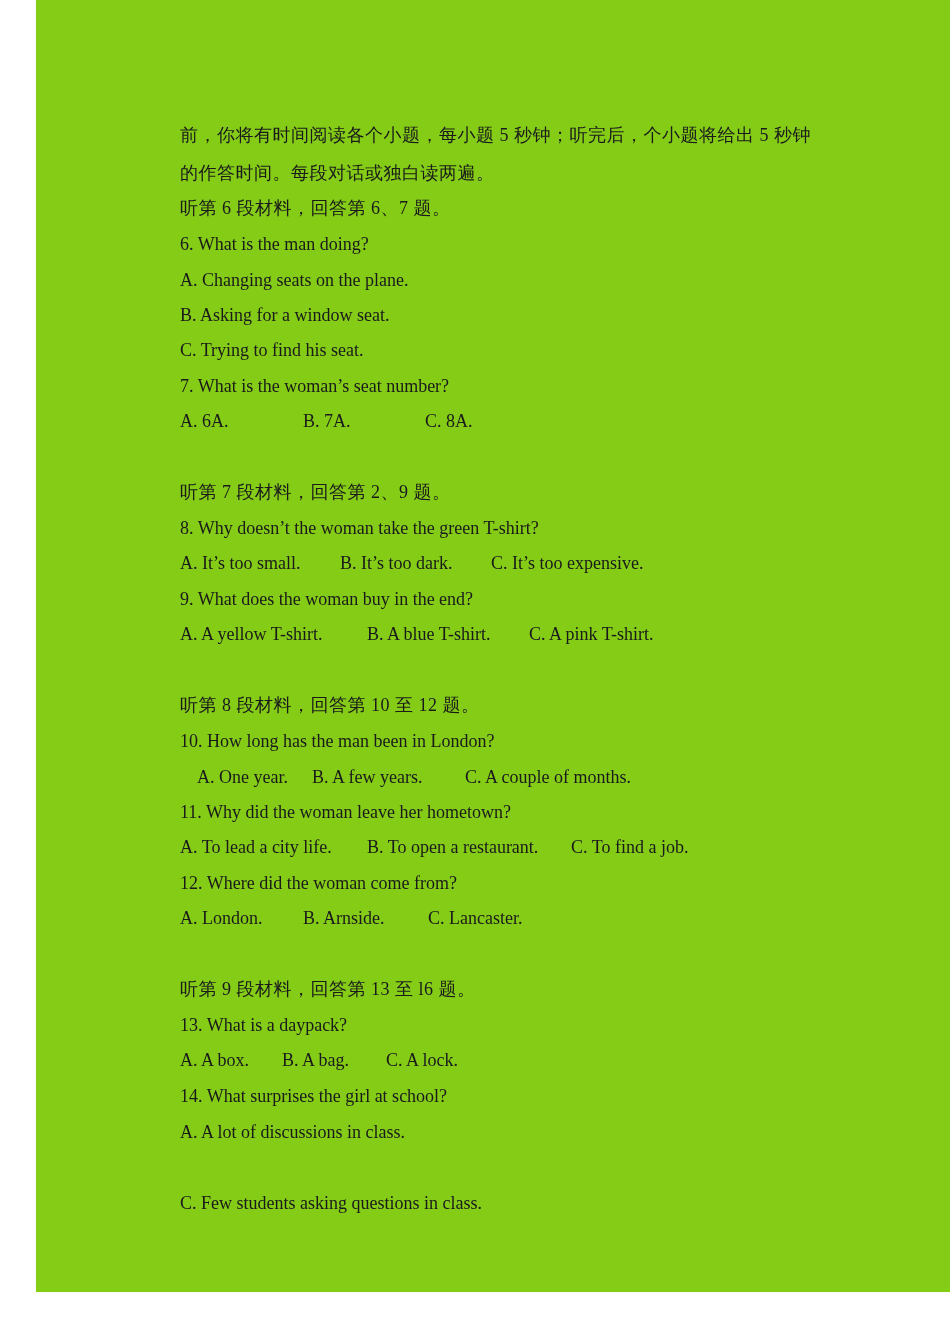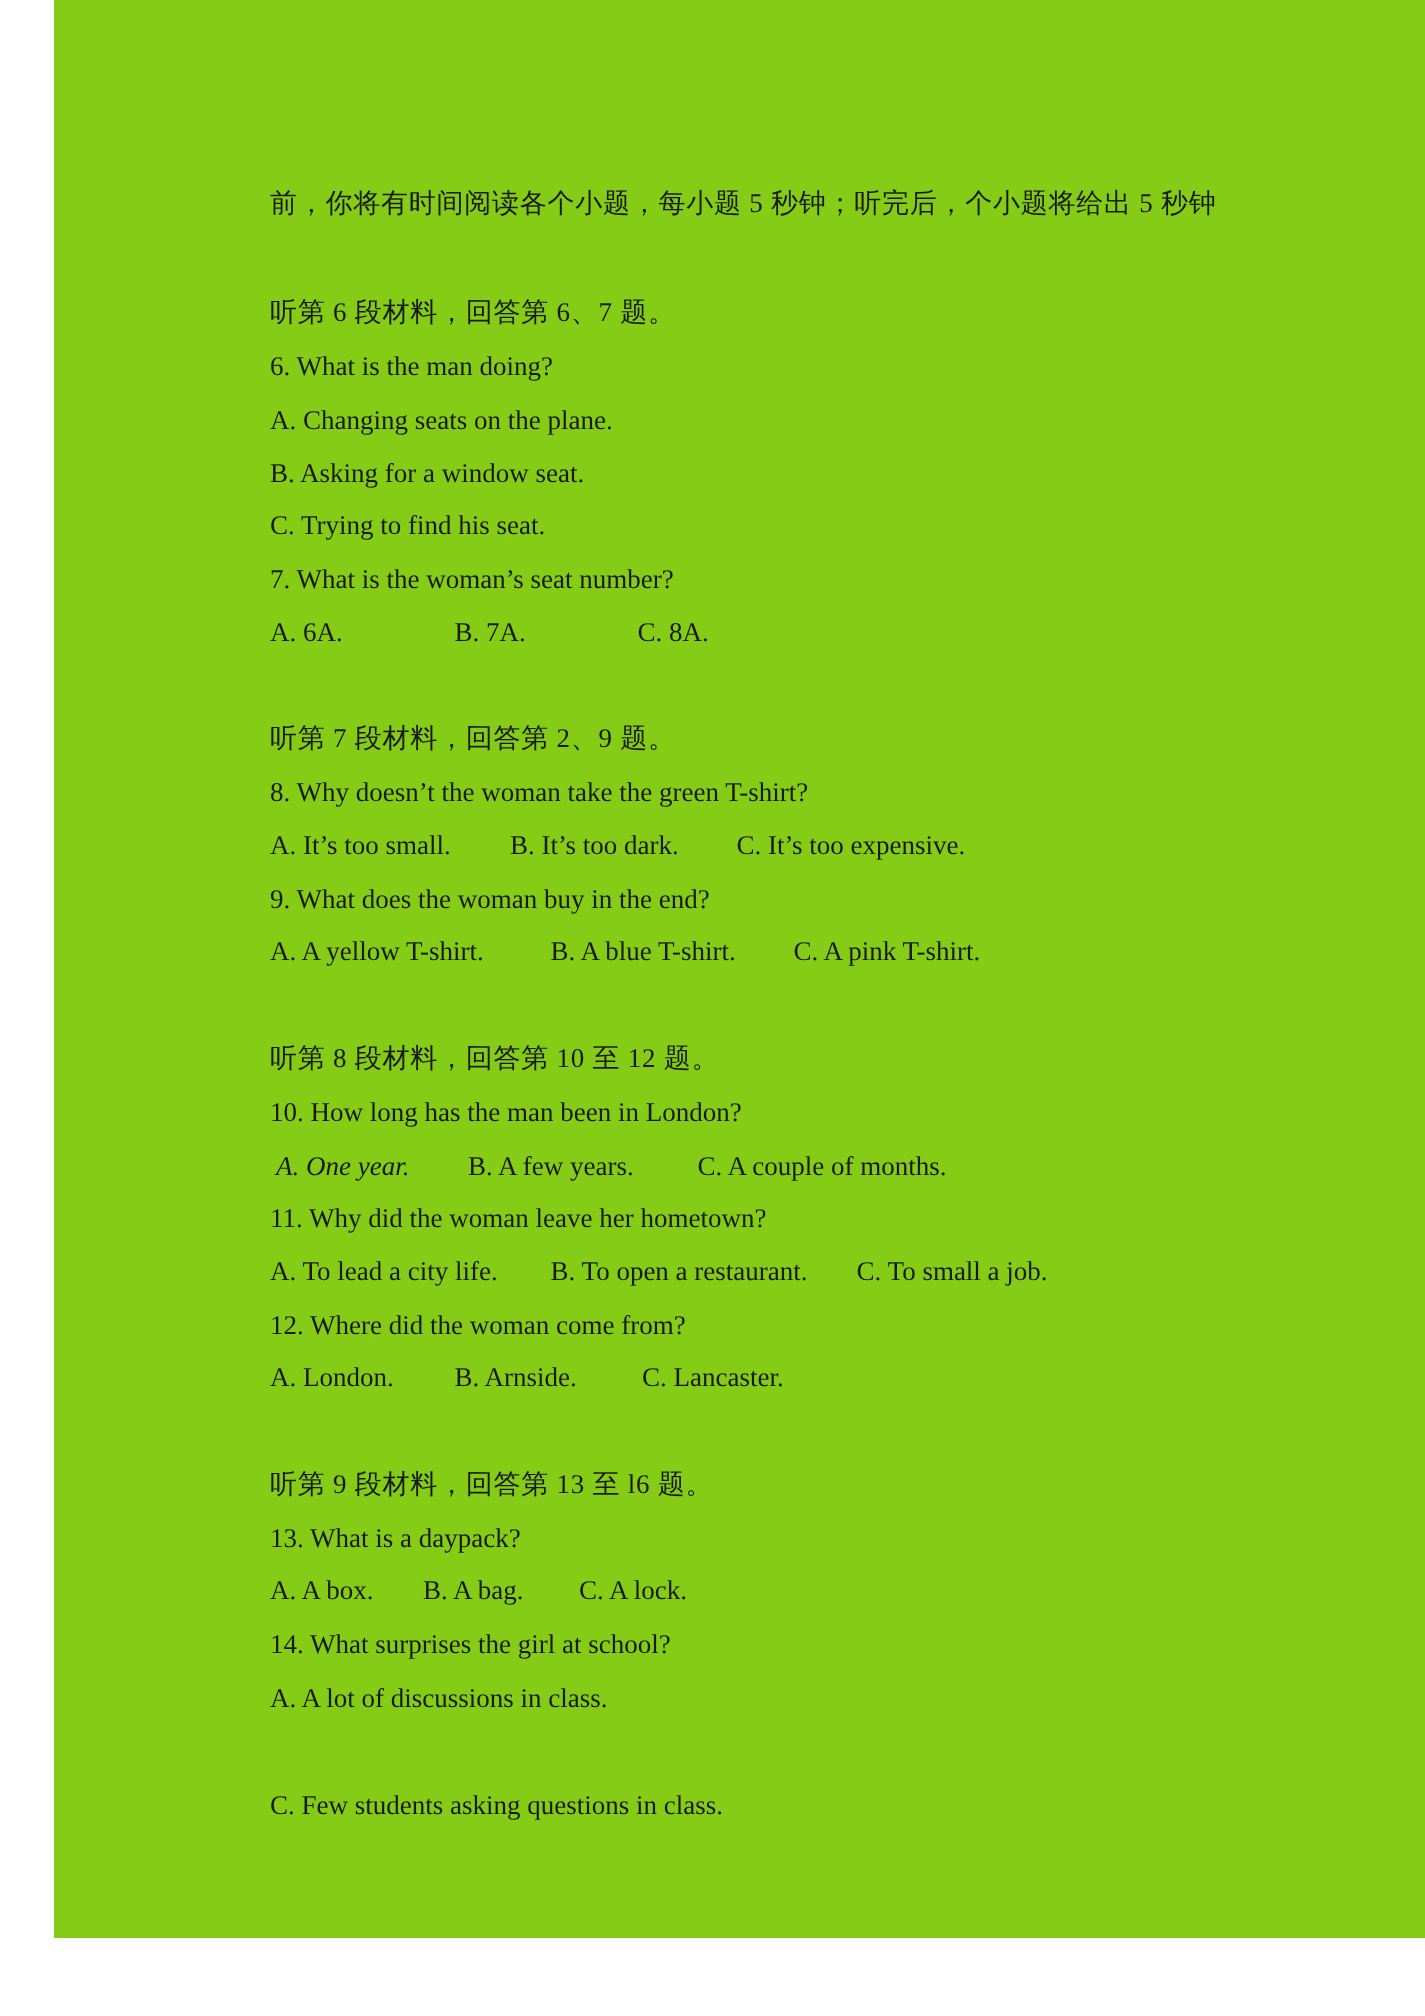--- a/index.html
+++ b/index.html
@@ -16,20 +16,21 @@
     }
     .line.cn { font-size: 18px; letter-spacing: 0.5px; }
     .opt { position: absolute; top: 0; white-space: nowrap; }
   </style>
 </head>
 <body>
 
 <div class="page">
 
   <div class="line cn" style="top:124px;">前，你将有时间阅读各个小题，每小题 5 秒钟；听完后，个小题将给出 5 秒钟</div>
+  <div class="line cn" style="top:162px;">的作答时间。每段对话或独白读两遍。</div>
 
   <div class="line cn" style="top:197px;">听第 6 段材料，回答第 6、7 题。</div>
   <div class="line" style="top:233px;">6. What is the man doing?</div>
   <div class="line" style="top:269px;">A. Changing seats on the plane.</div>
   <div class="line" style="top:304px;">B. Asking for a window seat.</div>
   <div class="line" style="top:339px;">C. Trying to find his seat.</div>
   <div class="line" style="top:375px;">7. What is the woman’s seat number?</div>
   <div class="line" style="top:410px;">
     <span class="opt" style="left:0px;">A. 6A.</span>
     <span class="opt" style="left:123px;">B. 7A.</span>
@@ -46,29 +47,29 @@
   <div class="line" style="top:588px;">9. What does the woman buy in the end?</div>
   <div class="line" style="top:623px;">
     <span class="opt" style="left:0px;">A. A yellow T-shirt.</span>
     <span class="opt" style="left:187px;">B. A blue T-shirt.</span>
     <span class="opt" style="left:349px;">C. A pink T-shirt.</span>
   </div>
 
   <div class="line cn" style="top:694px;text-align:center;">听第 8 段材料，回答第 10 至 12 题。</div>
   <div class="line" style="top:730px;">10. How long has the man been in London?</div>
   <div class="line" style="top:766px;">
-    <span class="opt" style="left:4px;font-style:italic;">A. One year.</span>
+    <span class="opt" style="left:17px;">A. One year.</span>
     <span class="opt" style="left:132px;">B. A few years.</span>
     <span class="opt" style="left:285px;">C. A couple of months.</span>
   </div>
   <div class="line" style="top:801px;">11. Why did the woman leave her hometown?</div>
   <div class="line" style="top:836px;">
     <span class="opt" style="left:0px;">A. To lead a city life.</span>
     <span class="opt" style="left:187px;">B. To open a restaurant.</span>
-    <span class="opt" style="left:391px;">C. To small a job.</span>
+    <span class="opt" style="left:391px;">C. To find a job.</span>
   </div>
   <div class="line" style="top:872px;">12. Where did the woman come from?</div>
   <div class="line" style="top:907px;">
     <span class="opt" style="left:0px;">A. London.</span>
     <span class="opt" style="left:123px;">B. Arnside.</span>
     <span class="opt" style="left:248px;">C. Lancaster.</span>
   </div>
 
   <div class="line cn" style="top:978px;">听第 9 段材料，回答第 13 至 l6 题。</div>
   <div class="line" style="top:1014px;">13. What is a daypack?</div>

